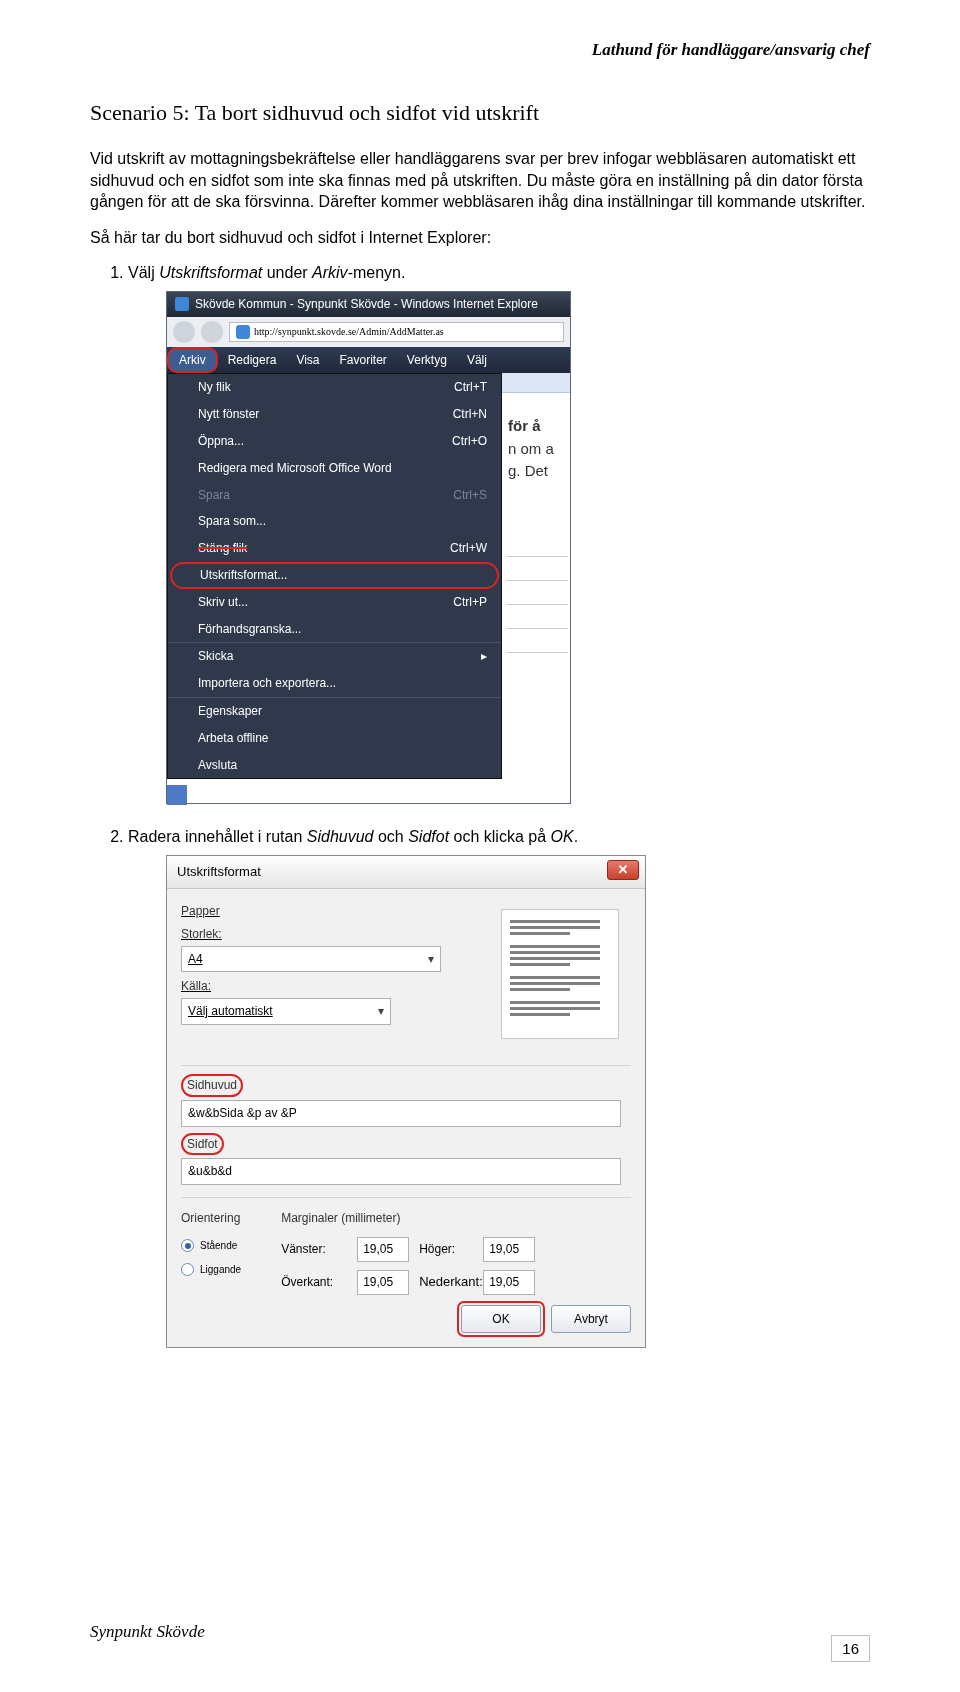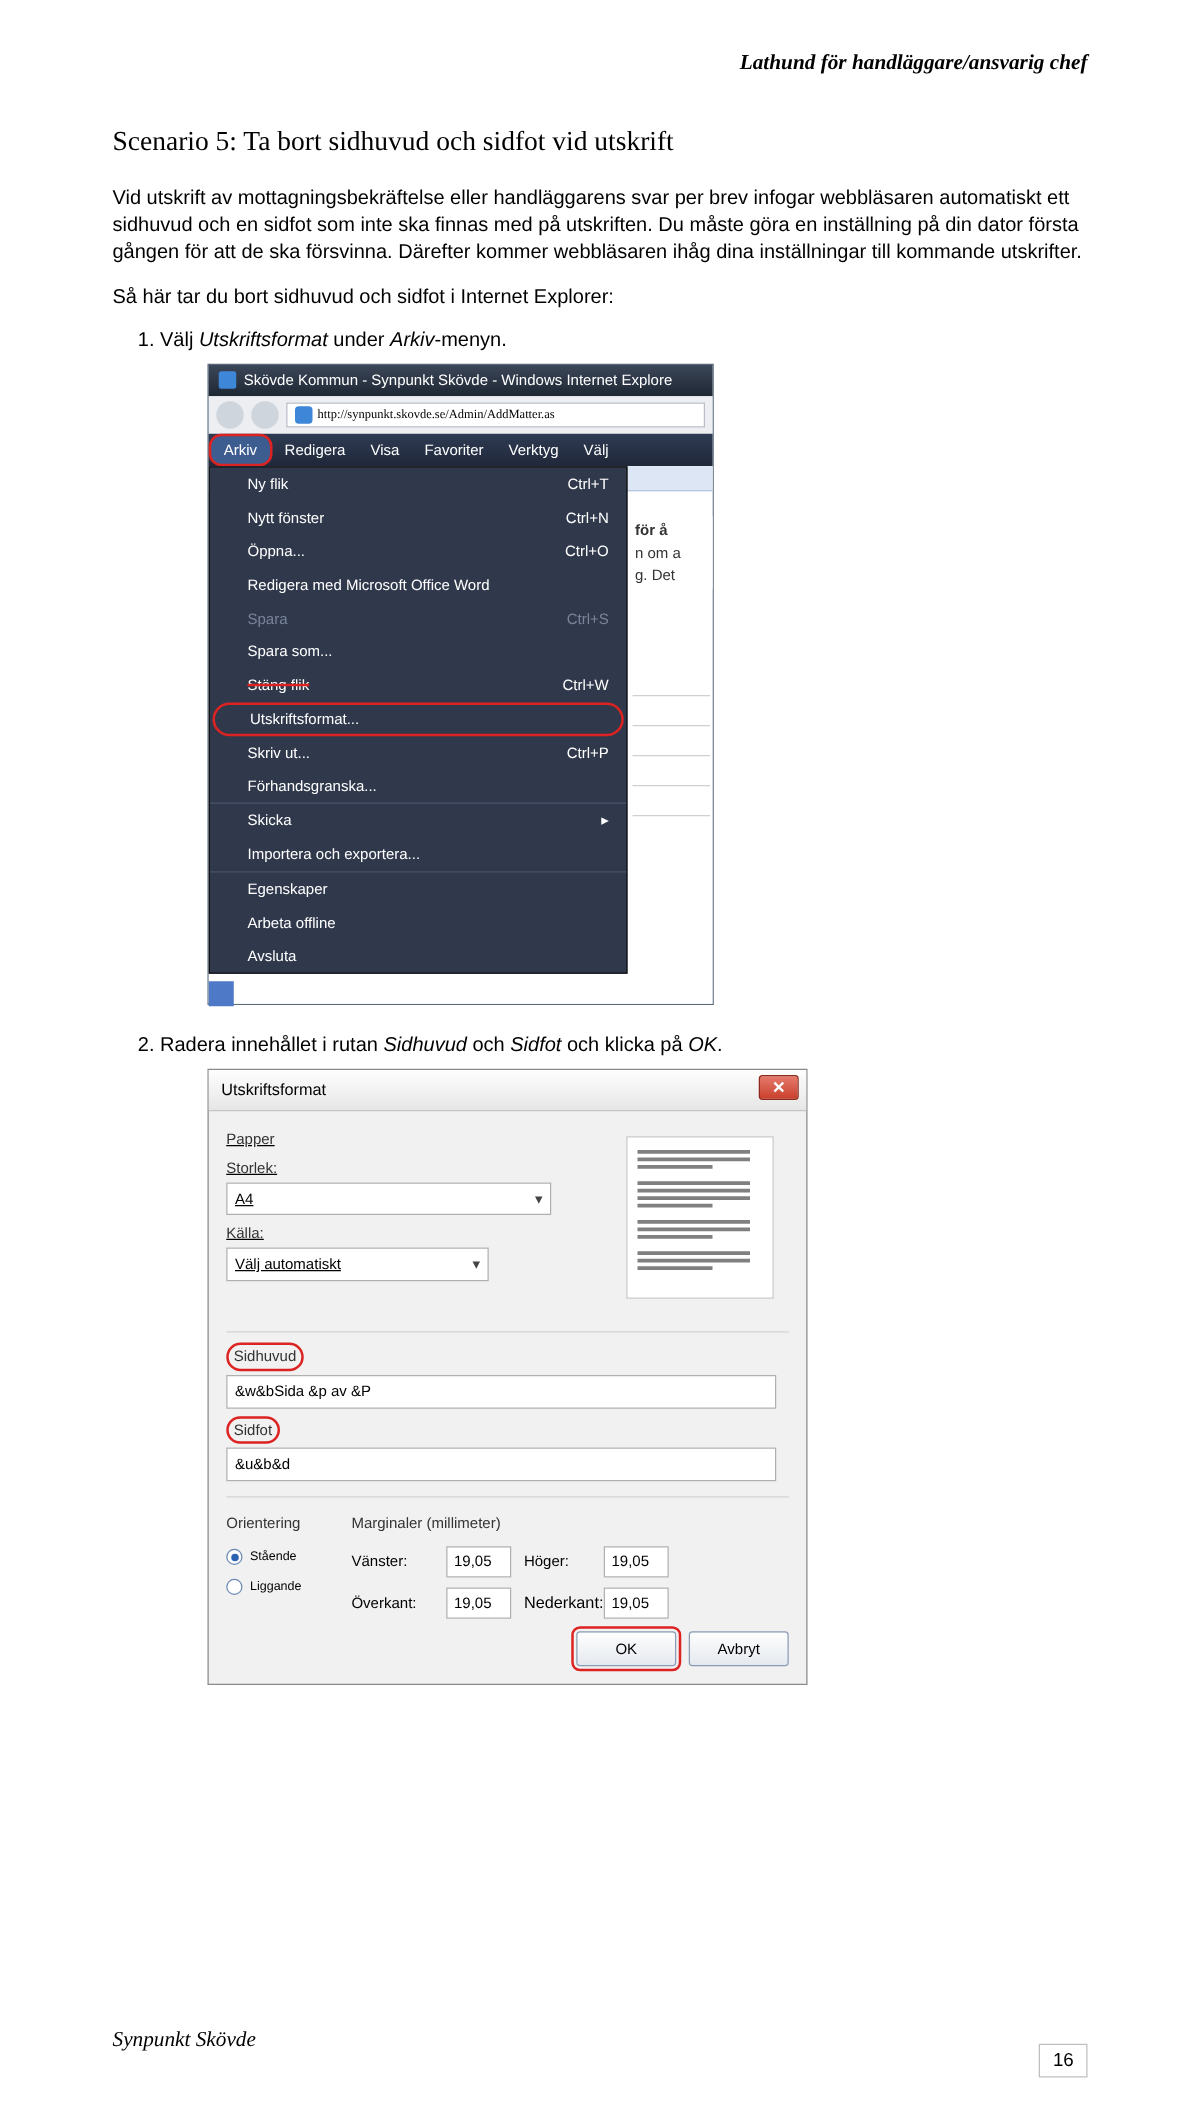--- a/index.html
+++ b/index.html
@@ -113,21 +113,21 @@
   .dropdown .strike { text-decoration: line-through; text-decoration-color:#d22; text-decoration-thickness:2px;}
   .ie-body {
     position: relative;
     background: #fff;
     height: 430px;
   }
   .ie-body .right-peek {
     position:absolute;
     right:0; top:40px;
     width: 66px;
-    font-size: 12px;
+    font-size: 15px;
     color:#333;
     background:#fff;
     line-height:1.5;
     padding: 2px 4px;
   }
   .ie-body .right-peek .b { font-weight:bold; }
   .ie-body .right-lines {
     position:absolute;
     right:2px; top:160px; width:62px;
   }

